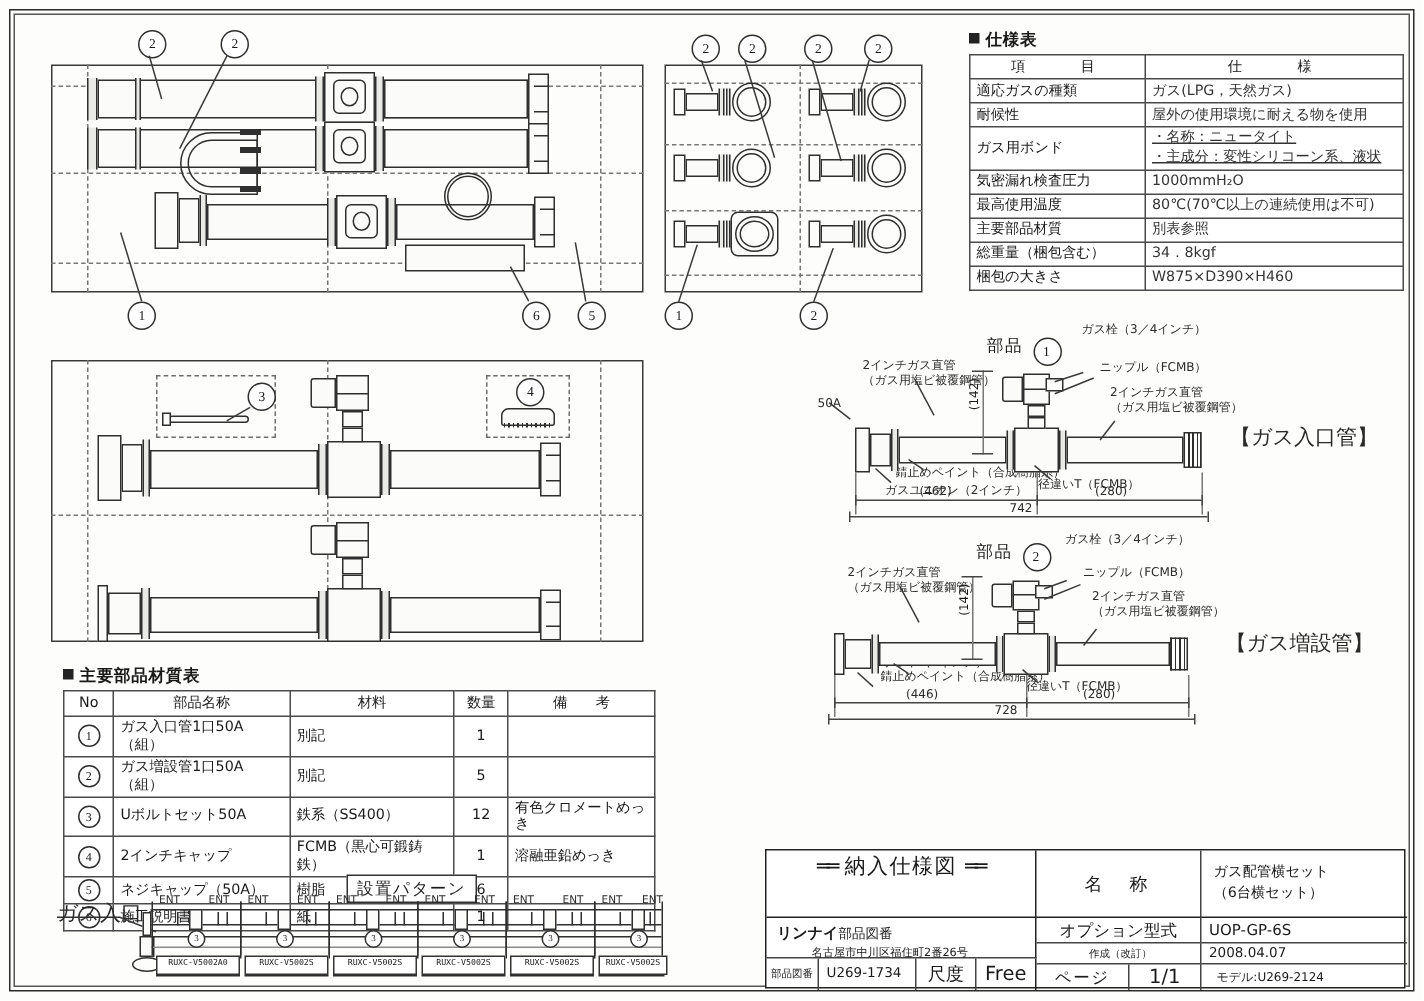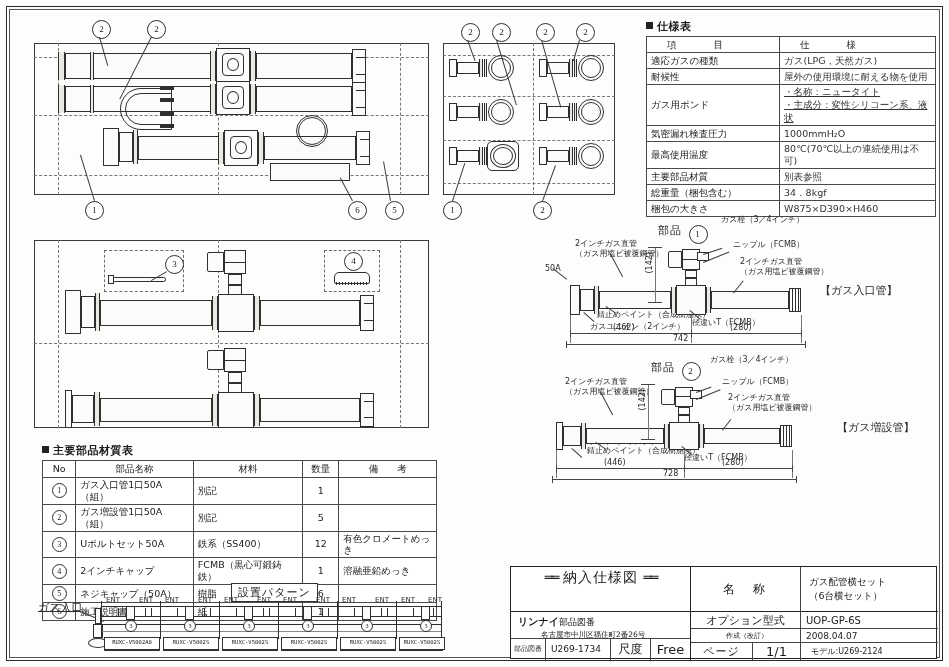--- a/index.html
+++ b/index.html
@@ -28,21 +28,21 @@
   .sec-title{position:absolute;font-size:11px;font-weight:bold;letter-spacing:0.5px;}
   .sec-title .sq{display:inline-block;width:7px;height:7px;background:#222;margin-right:4px;vertical-align:1px;}
 
   table.grid{border-collapse:collapse;background:#fff;}
   table.grid td,table.grid th{border:1px solid #4a4a4a;font-weight:normal;padding:1px 4px;
     font-size:9.5px;line-height:1.25;font-family:"DejaVu Sans",sans-serif;}
 
   
   #spec{position:absolute;left:646px;top:36px;width:290px;}
   #spec td{height:13px;}
-  #spec .hd{letter-spacing:6px;padding-left:20px;}
+  #spec .hd{text-align:center;letter-spacing:6px;padding-left:4px;}
   #spec .k{width:108px;}
   #spec .v{color:#333;}
   #spec .v2{line-height:1.35;}
 
   
   #parts{position:absolute;left:42px;top:460px;width:395px;}
   #parts td{height:14px;}
   #parts .no{width:26px;text-align:center;}
   #parts .nm{width:122px;}
   #parts .mt{width:110px;}
@@ -56,21 +56,21 @@
   #titleblock{position:absolute;left:510px;top:566px;width:427px;height:93px;border:1.3px solid #222;box-sizing:border-box;background:#fff;}
   #titleblock .cell{position:absolute;box-sizing:border-box;}
   .tb-brand{font-family:"DejaVu Sans",sans-serif;}
   .tb-logo{font-size:20px;font-weight:bold;letter-spacing:1px;}
   .tb-logo .sub{font-weight:normal;font-size:17px;letter-spacing:0px;}
   .tb-nouhin{font-size:14px;letter-spacing:1px;text-align:center;}
   .tb-small{font-size:7.5px;}
 
   .txt{position:absolute;font-size:8px;line-height:1.25;color:#2a2a2a;white-space:nowrap;}
   .txt.sm{font-size:7px;}
-  .txt.br{font-size:11px;}
+  .txt.br{font-size:14px;}
   .dimtxt{position:absolute;font-size:8px;color:#2a2a2a;}
   .vtxt{position:absolute;font-size:8px;writing-mode:vertical-rl;transform:rotate(180deg);}
   .partlbl{position:absolute;font-size:11px;letter-spacing:1px;}
 
   .dimline{position:absolute;height:0;border-top:1px solid #444;}
   .dimtick{position:absolute;width:1px;height:7px;background:#444;}
   .extline{position:absolute;width:0;border-left:1px solid #777;}
 
   #patt-title{position:absolute;left:231px;top:583px;border:1px solid #333;background:#fff;
     font-size:11px;padding:1px 6px;letter-spacing:1px;}
@@ -405,21 +405,21 @@
 
     <div class="txt" style="left:565px;top:377px;white-space:pre-line;">2インチガス直管
 （ガス用塩ビ被覆鋼管）</div>
     <div class="txt" style="left:710px;top:355px;">ガス栓（3／4インチ）</div>
     <div class="txt" style="left:722px;top:377px;">ニップル（FCMB）</div>
     <div class="txt" style="left:728px;top:393px;white-space:pre-line;">2インチガス直管
 （ガス用塩ビ被覆鋼管）</div>
     <div class="txt" style="left:587px;top:446px;">錆止めペイント（合成樹脂系）</div>
     <div class="txt" style="left:580px;top:437px;">ソケット（2インチ）</div>
     <div class="txt" style="left:684px;top:453px;">径違いT（FCMB）</div>
-    <div class="txt br" style="left:837px;top:421px;">【ガス増設管】</div>
+    <div class="txt br" style="left:817px;top:421px;">【ガス増設管】</div>
 
     <div class="pipe" style="left:556px;top:422px;width:7px;height:28px;"></div>
     <div class="pipe" style="left:563px;top:426px;width:18px;height:20px;"></div>
     <div class="band" style="left:581px;top:423px;width:5px;height:26px;"></div>
     <div class="pipe" style="left:586px;top:428px;width:78px;height:16px;"></div>
     <div class="band" style="left:664px;top:424px;width:5px;height:24px;"></div>
     <div class="pipe" style="left:669px;top:422px;width:30px;height:28px;"></div>
     <div class="band" style="left:699px;top:424px;width:5px;height:24px;"></div>
     <div class="pipe" style="left:704px;top:428px;width:76px;height:16px;"></div>
     <div class="hatch" style="left:780px;top:425px;width:12px;height:22px;"></div>

